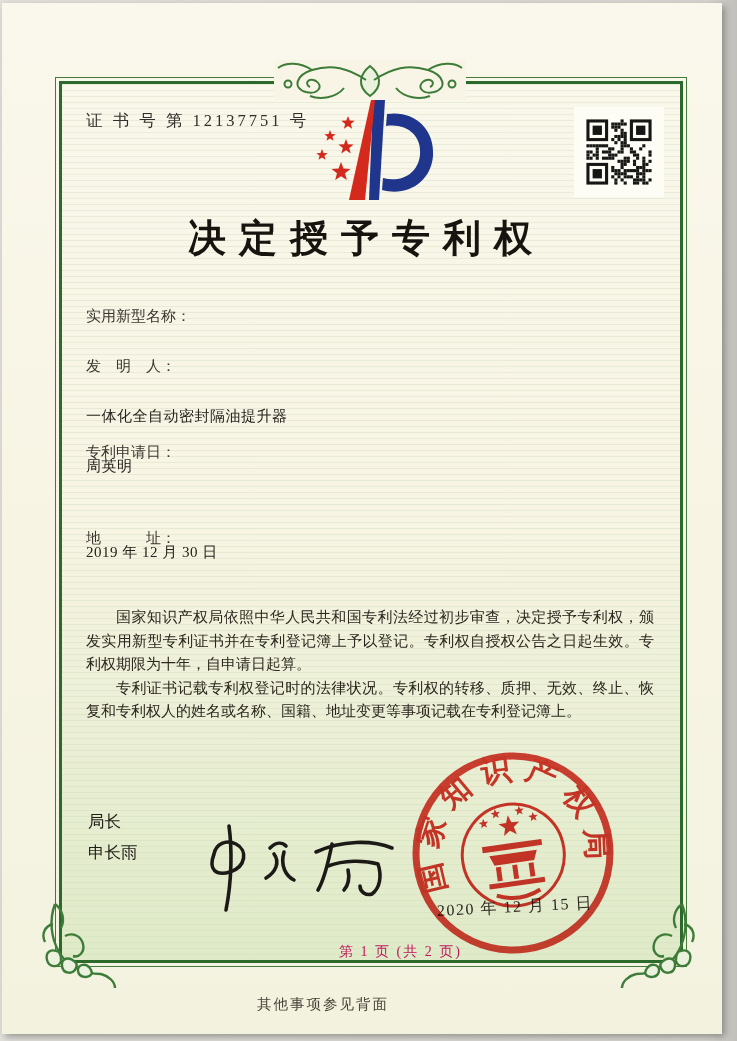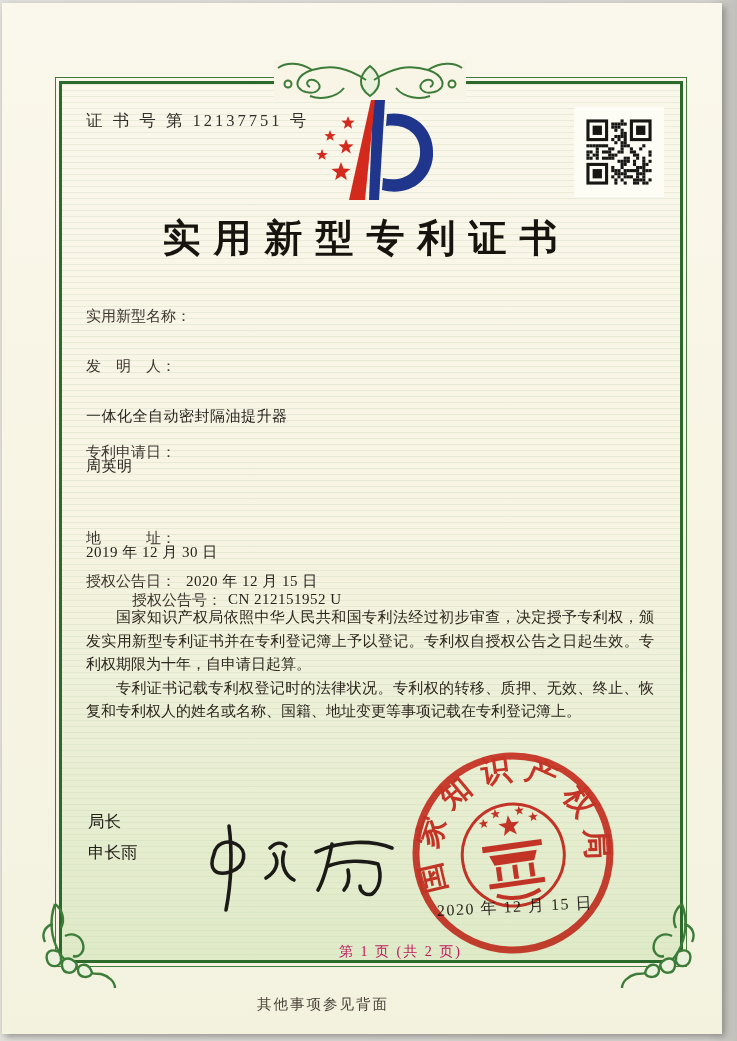--- a/index.html
+++ b/index.html
@@ -250,46 +250,36 @@
       <rect x="5" y="5" width="5" height="5" fill="#fdfdf6"></rect>
       <rect x="6" y="6" width="3" height="3" fill="#161614"></rect>
       <rect x="18" y="4" width="7" height="7" fill="#161614"></rect>
       <rect x="19" y="5" width="5" height="5" fill="#fdfdf6"></rect>
       <rect x="20" y="6" width="3" height="3" fill="#161614"></rect>
       <rect x="4" y="18" width="7" height="7" fill="#161614"></rect>
       <rect x="5" y="19" width="5" height="5" fill="#fdfdf6"></rect>
       <rect x="6" y="20" width="3" height="3" fill="#161614"></rect>
     </svg>
 
-  <div class="title">实用新型专利证书</div>
+  <div class="title">决定授予专利权</div>
 
   <div class="frow" style="top:307px">
     <span class="lab">实用新型名称：</span>
     <span class="val">一体化全自动密封隔油提升器</span>
   </div>
   <div class="frow" style="top:357px">
     <span class="lab">发　明　人：</span>
     <span class="val">周英明</span>
   </div>
   <div class="frow" style="top:443px">
     <span class="lab">专利申请日：</span>
     <span class="val">2019 年 12 月 30 日</span>
   </div>
   <div class="frow" style="top:529px">
     <span class="lab">地　　　址：</span>
-  </div>
-  <div class="frow grant" style="top:572px">
-    <span class="pair">
-      <span class="lab">授权公告日：</span>
-      <span class="val">2020 年 12 月 15 日</span>
-    </span>
-    <span class="pair">
-      <span class="lab" style="flex-basis:auto">授权公告号：</span>
-      <span class="val" style="margin-left:6px">CN 212151952 U</span>
-    </span>
   </div>
 
   <div class="paras">
     <p>国家知识产权局依照中华人民共和国专利法经过初步审查，决定授予专利权，颁发实用新型专利证书并在专利登记簿上予以登记。专利权自授权公告之日起生效。专利权期限为十年，自申请日起算。</p>
     <p>专利证书记载专利权登记时的法律状况。专利权的转移、质押、无效、终止、恢复和专利权人的姓名或名称、国籍、地址变更等事项记载在专利登记簿上。</p>
   </div>
 
   <div class="signer">
     <div>局长</div>
     <div>申长雨</div>

